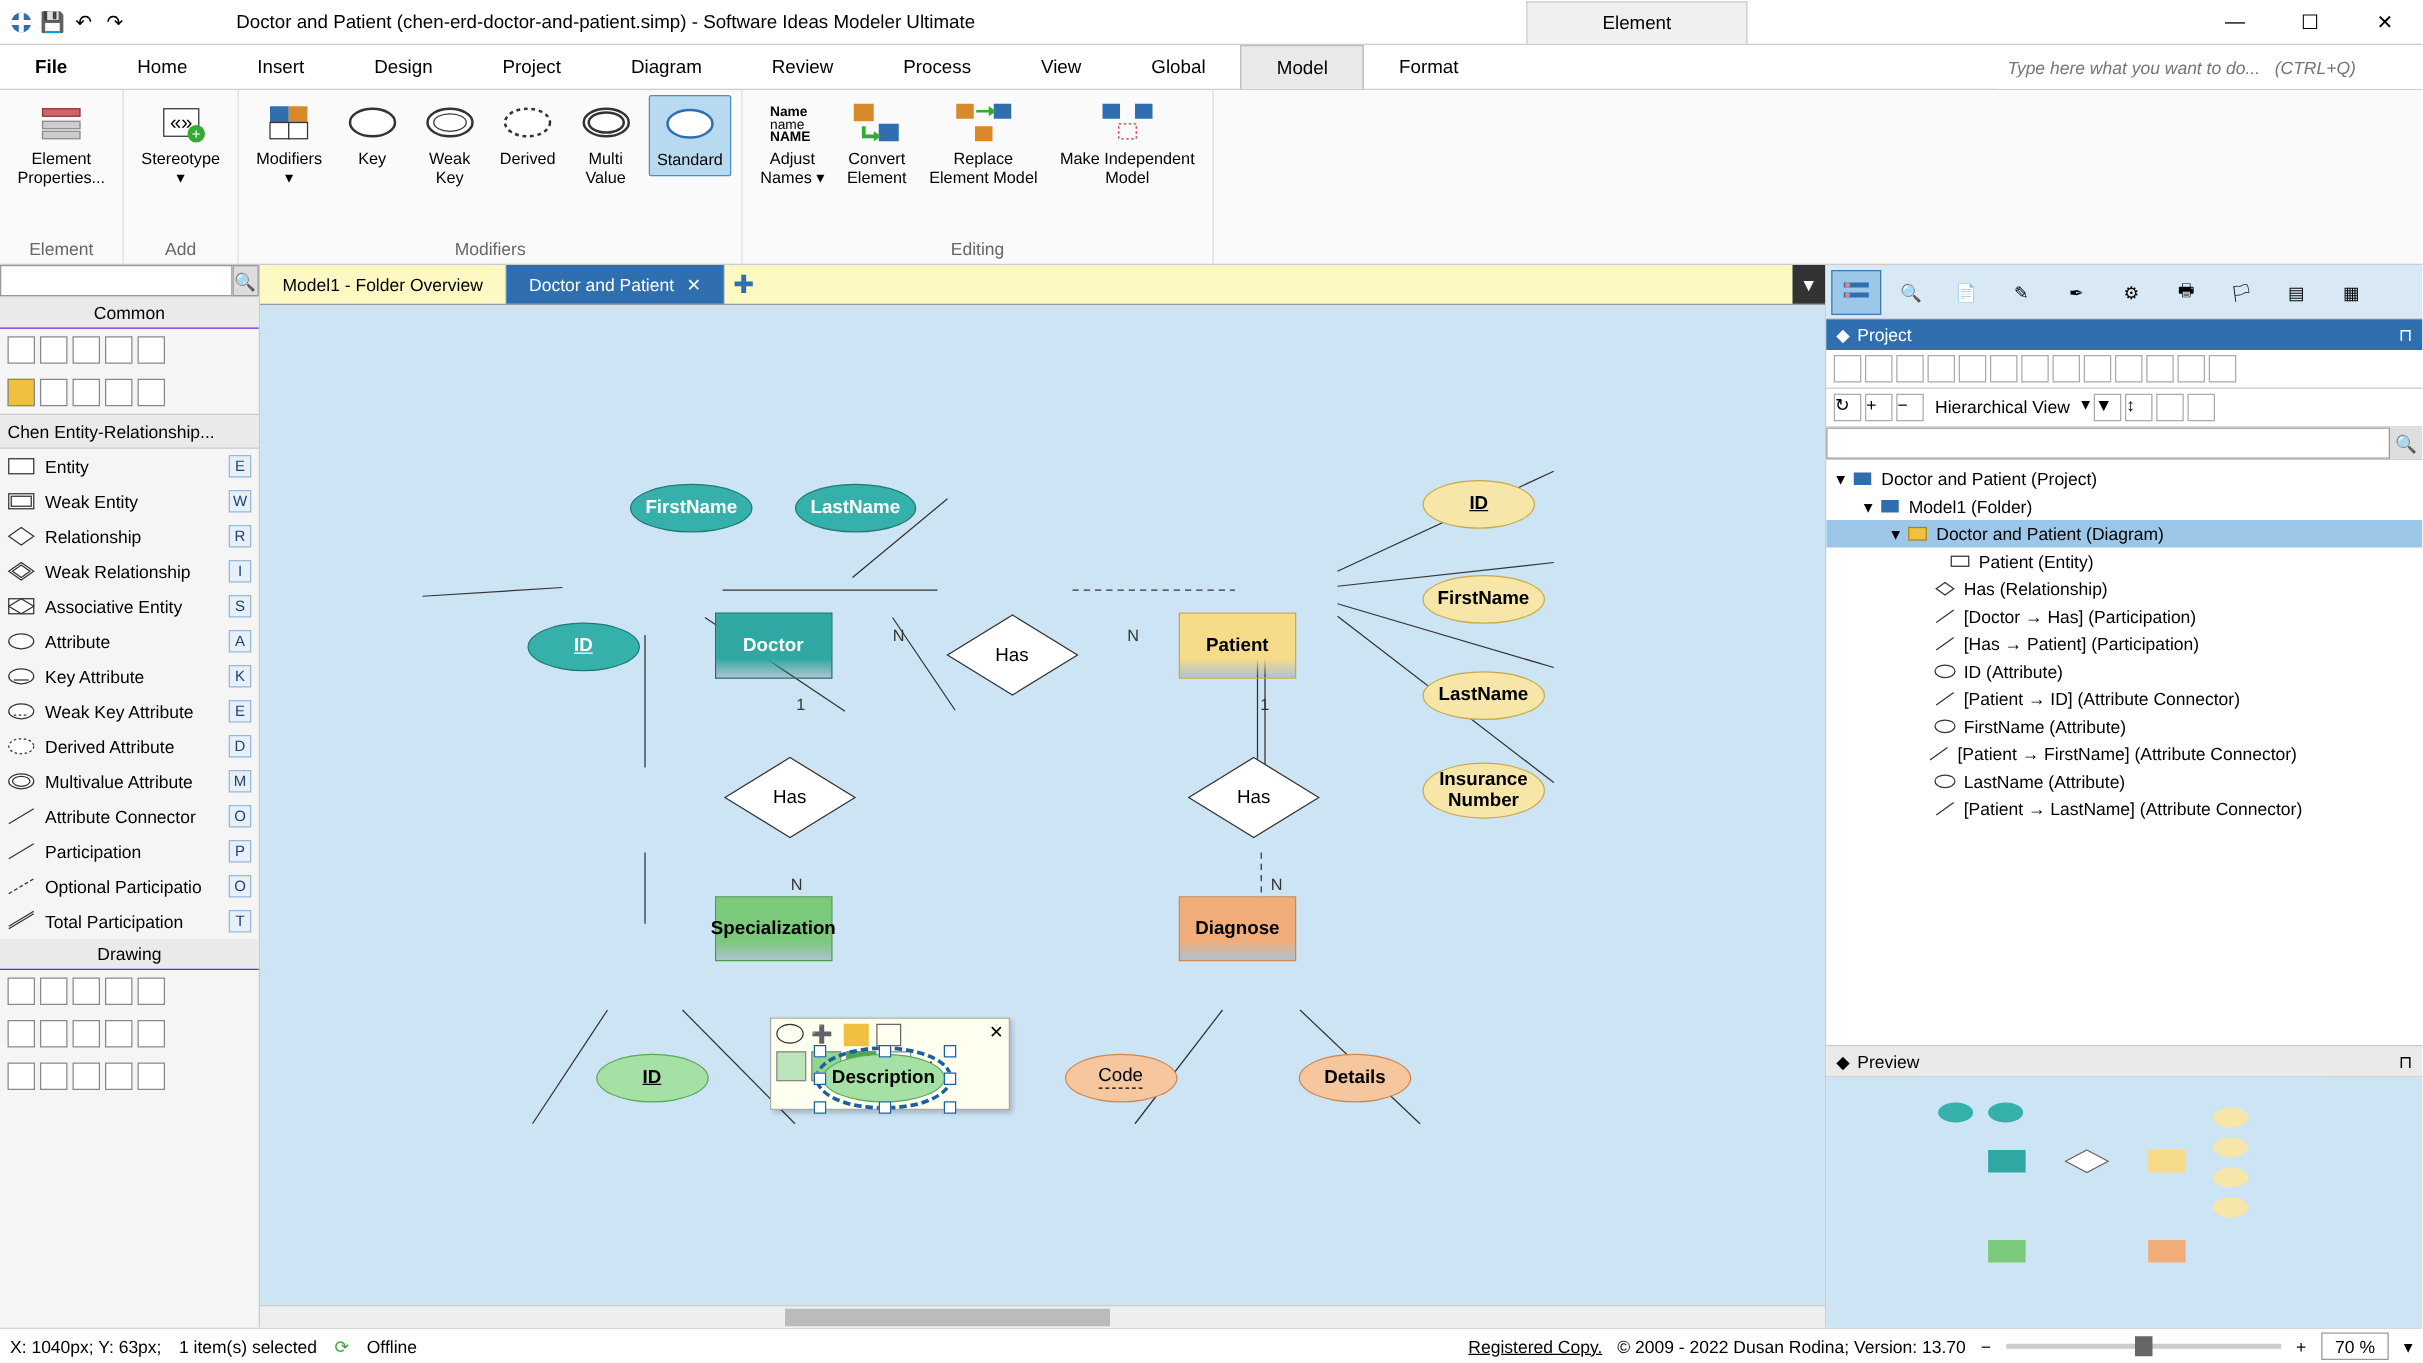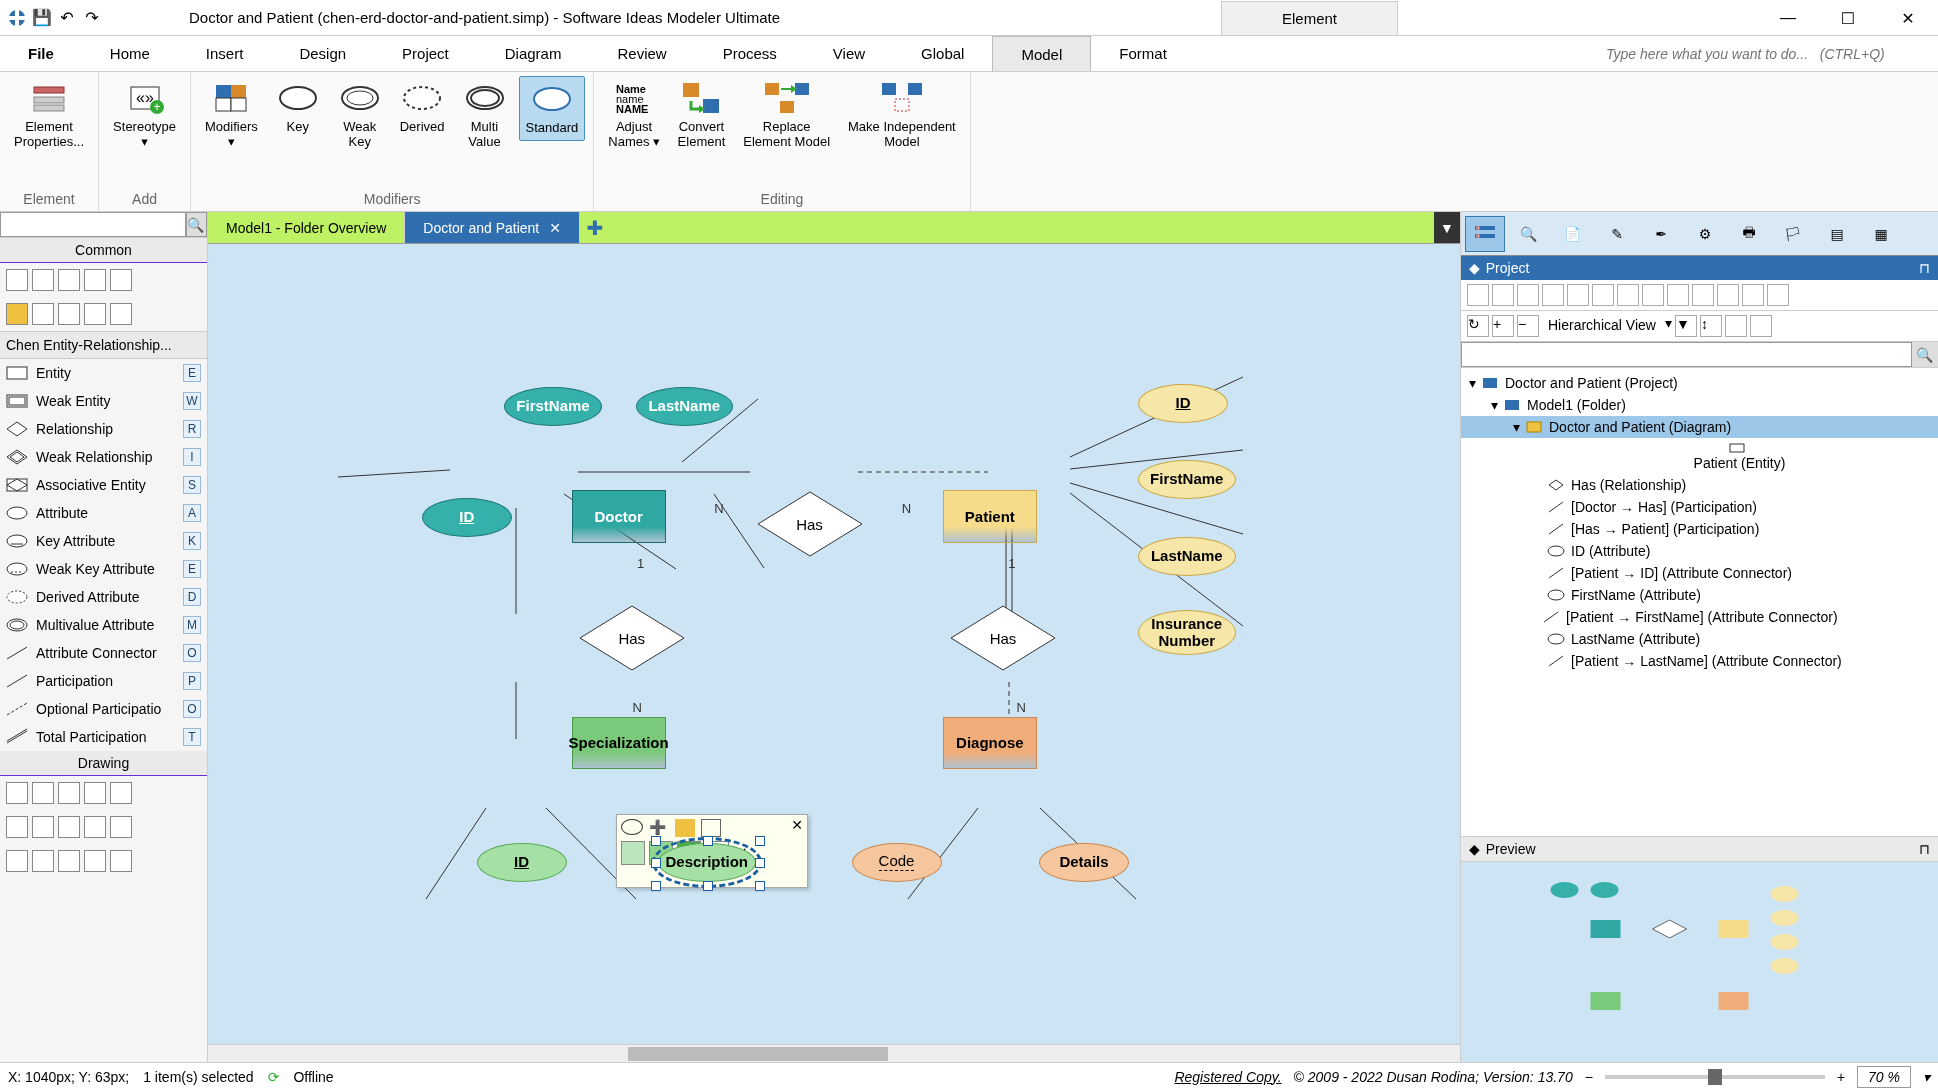--- a/index.html
+++ b/index.html
@@ -40,21 +40,21 @@
 .lp-header { background: #eaeaea; text-align: center; padding: 4px; border-bottom: 1px solid #6d28d9; font-size: 14px; }
 .lp-iconrow { display: flex; gap: 4px; padding: 6px; }
 .lp-iconrow .ti { width: 22px; height: 22px; border: 1px solid #888; background: #fff; cursor: pointer; }
 .lp-cat { background: #eaeaea; padding: 5px 6px; border-top: 1px solid #ccc; border-bottom: 1px solid #ccc; font-size: 14px; }
 .lp-item { display: flex; align-items: center; padding: 5px 6px; cursor: pointer; font-size: 14px; }
 .lp-item .shp { width: 22px; height: 16px; margin-right: 8px; }
 .lp-item .key { margin-left: auto; width: 18px; height: 18px; border: 1px solid #98b8d8; background: #e6f0fa; text-align: center; font-size: 12px; line-height: 16px; color: #246; }
 
 
 .canvas-wrap { flex: 1; display: flex; flex-direction: column; background: #fff; }
-.tabstrip { height: 32px; background: #bef264; display: flex; align-items: stretch; border-bottom: 1px solid #999; }
+.tabstrip { height: 32px; background: #fef9c3; display: flex; align-items: stretch; border-bottom: 1px solid #999; }
 .doc-tab { padding: 6px 18px; font-size: 14px; border-right: 1px solid #ccc; display: flex; align-items: center; gap: 10px; cursor: pointer; }
 .doc-tab.active { background: #2f6fb0; color: #fff; }
 .doc-tab .closex { font-size: 14px; }
 .add-tab { width: 30px; display: flex; align-items: center; justify-content: center; color: #2f6fb0; font-size: 20px; cursor: pointer; }
 .tabstrip-fill { flex: 1; }
 .tabstrip-drop { width: 26px; background: #333; color: #fff; display: flex; align-items: center; justify-content: center; cursor: pointer; }
 
 .canvas { flex: 1; background: #cde4f5; position: relative; overflow: hidden; }
 .ent { position: absolute; border: 1px solid #333; display: flex; align-items: center; justify-content: center; font-size: 15px; text-align: center; }
 .rel { position: absolute; width: 110px; height: 70px; }
@@ -76,21 +76,21 @@
 .rp-search input { flex: 1; border: 1px solid #999; padding: 4px; }
 .rp-tree { flex: 1; overflow: auto; padding: 4px 0; font-size: 14px; }
 .tree-row { display: flex; align-items: center; padding: 3px 6px; cursor: pointer; white-space: nowrap; }
 .tree-row.sel { background: #9cc7e8; }
 .tree-ic { width: 18px; height: 14px; margin-right: 6px; display: inline-block; }
 .preview-hdr { background: #eaeaea; border-top: 1px solid #ccc; border-bottom: 1px solid #ccc; padding: 4px 8px; font-size: 14px; display: flex; align-items: center; }
 .preview-body { height: 200px; background: #cde4f5; position: relative; }
 
 
 .statusbar { height: 28px; border-top: 1px solid #ccc; display: flex; align-items: center; padding: 0 8px; font-size: 14px; gap: 14px; }
-.statusbar .right { margin-left: auto; display: flex; align-items: center; gap: 12px; font-style: italic; }
+.statusbar .right { margin-left: auto; display: flex; align-items: center; gap: 12px; }
 .zoom-slider { width: 220px; height: 4px; background: #ccc; position: relative; }
 .zoom-slider .thumb { position: absolute; left: 50%; top: -6px; width: 14px; height: 16px; background: #666; transform: translateX(-50%); }
 
 svg { overflow: visible; }
 </style>
 </head>
 <body>
 
 <div class="titlebar">
   <div class="left-icons">
@@ -605,21 +605,21 @@
             </svg></span>
           <span>Model1 (Folder)</span>
         </div>
         <div class="tree-row sel" style="padding-left: 52px;">
           <span style="width:12px;display:inline-block">▾</span>
           <span class="tree-ic"><svg width="18" height="14">
               <rect x="2" y="2" width="14" height="10" fill="#f0c040" stroke="#a80"></rect>
             </svg></span>
           <span>Doctor and Patient (Diagram)</span>
         </div>
-        <div class="tree-row" style="padding-left: 86px; flex-direction: column;">
+        <div class="tree-row" style="padding-left: 86px;">
           <span style="width:12px;display:inline-block"></span>
           <span class="tree-ic"><svg width="18" height="14">
               <rect x="2" y="3" width="14" height="8" fill="#fff" stroke="#333"></rect>
             </svg></span>
           <span>Patient (Entity)</span>
         </div>
         <div class="tree-row" style="padding-left: 74px;">
           <span style="width:12px;display:inline-block"></span>
           <span class="tree-ic"><svg width="18" height="14">
               <polygon points="9,2 16,7 9,12 2,7" fill="#fff" stroke="#333"></polygon>

